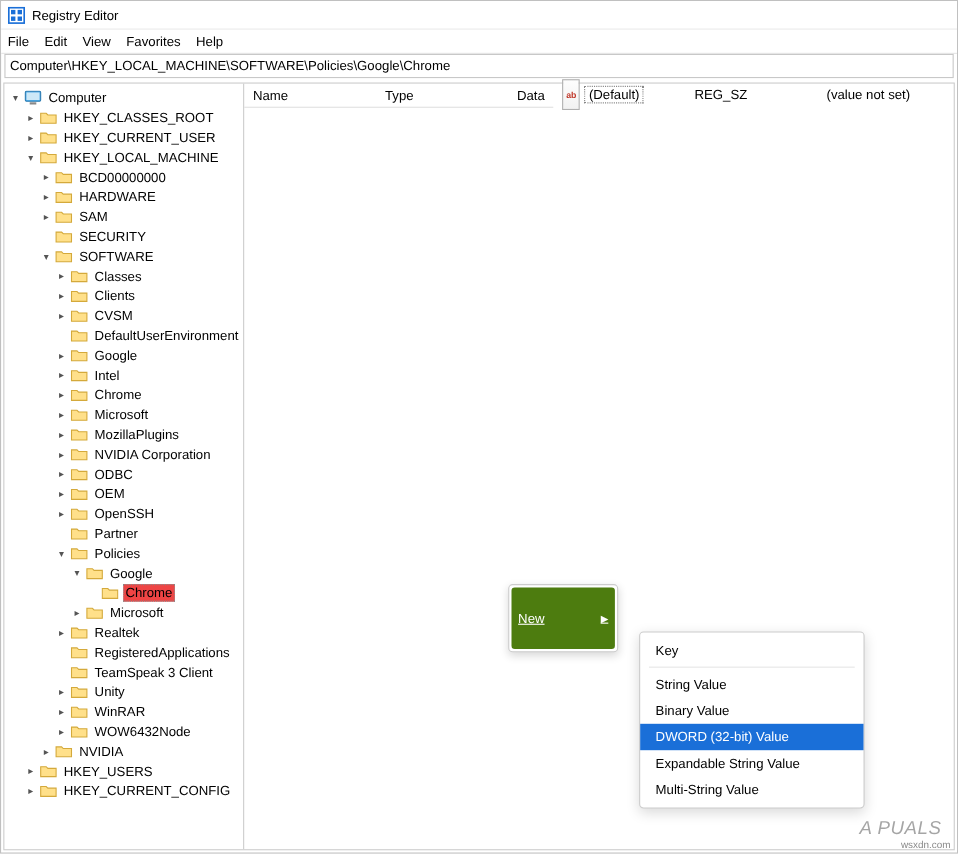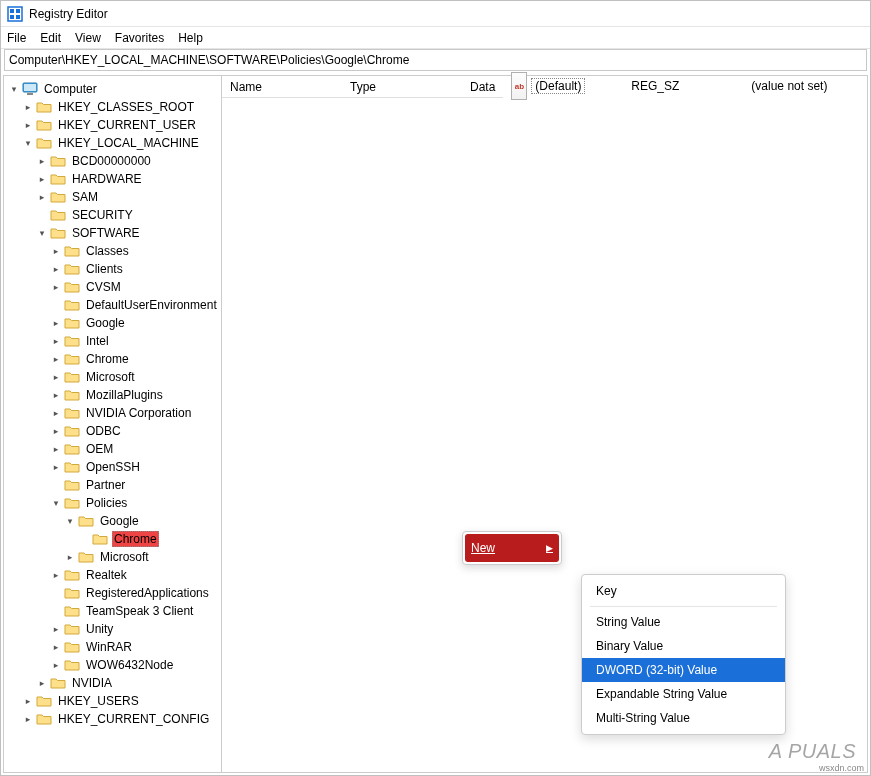--- a/index.html
+++ b/index.html
@@ -127,24 +127,24 @@
     top: 530px;
     width: 100px;
     background: #fff;
     border: 1px solid #ccc;
     border-radius: 4px;
     box-shadow: 0 3px 8px rgba(0,0,0,0.15);
     padding: 2px;
     z-index: 9;
   }
   .submenu-item {
-    background: #b91c1c;
+    background: #4d7c0f;
     color: #fff;
     border-radius: 3px;
-    padding: 7px 6px;
+    padding: 21px 6px;
     display: flex;
     justify-content: space-between;
     align-items: center;
     font-size: 12px;
     text-decoration: underline;
   }
   .submenu-item .arrow { font-size: 9px; }
 
   .popup {
     position: absolute;
@@ -171,21 +171,21 @@
   }
   .popup-item.hl {
     background: #1a6fd8;
     color: #fff;
   }
 
   .watermark {
     position: absolute;
     bottom: 12px;
     right: 14px;
-    font-size: 20px;
+    font-size: 17px;
     font-style: italic;
     color: #6b6b6b;
     opacity: 0.6;
     z-index: 5;
     letter-spacing: 0.5px;
   }
   .watermark-sub {
     position: absolute;
     bottom: 2px;
     right: 6px;

